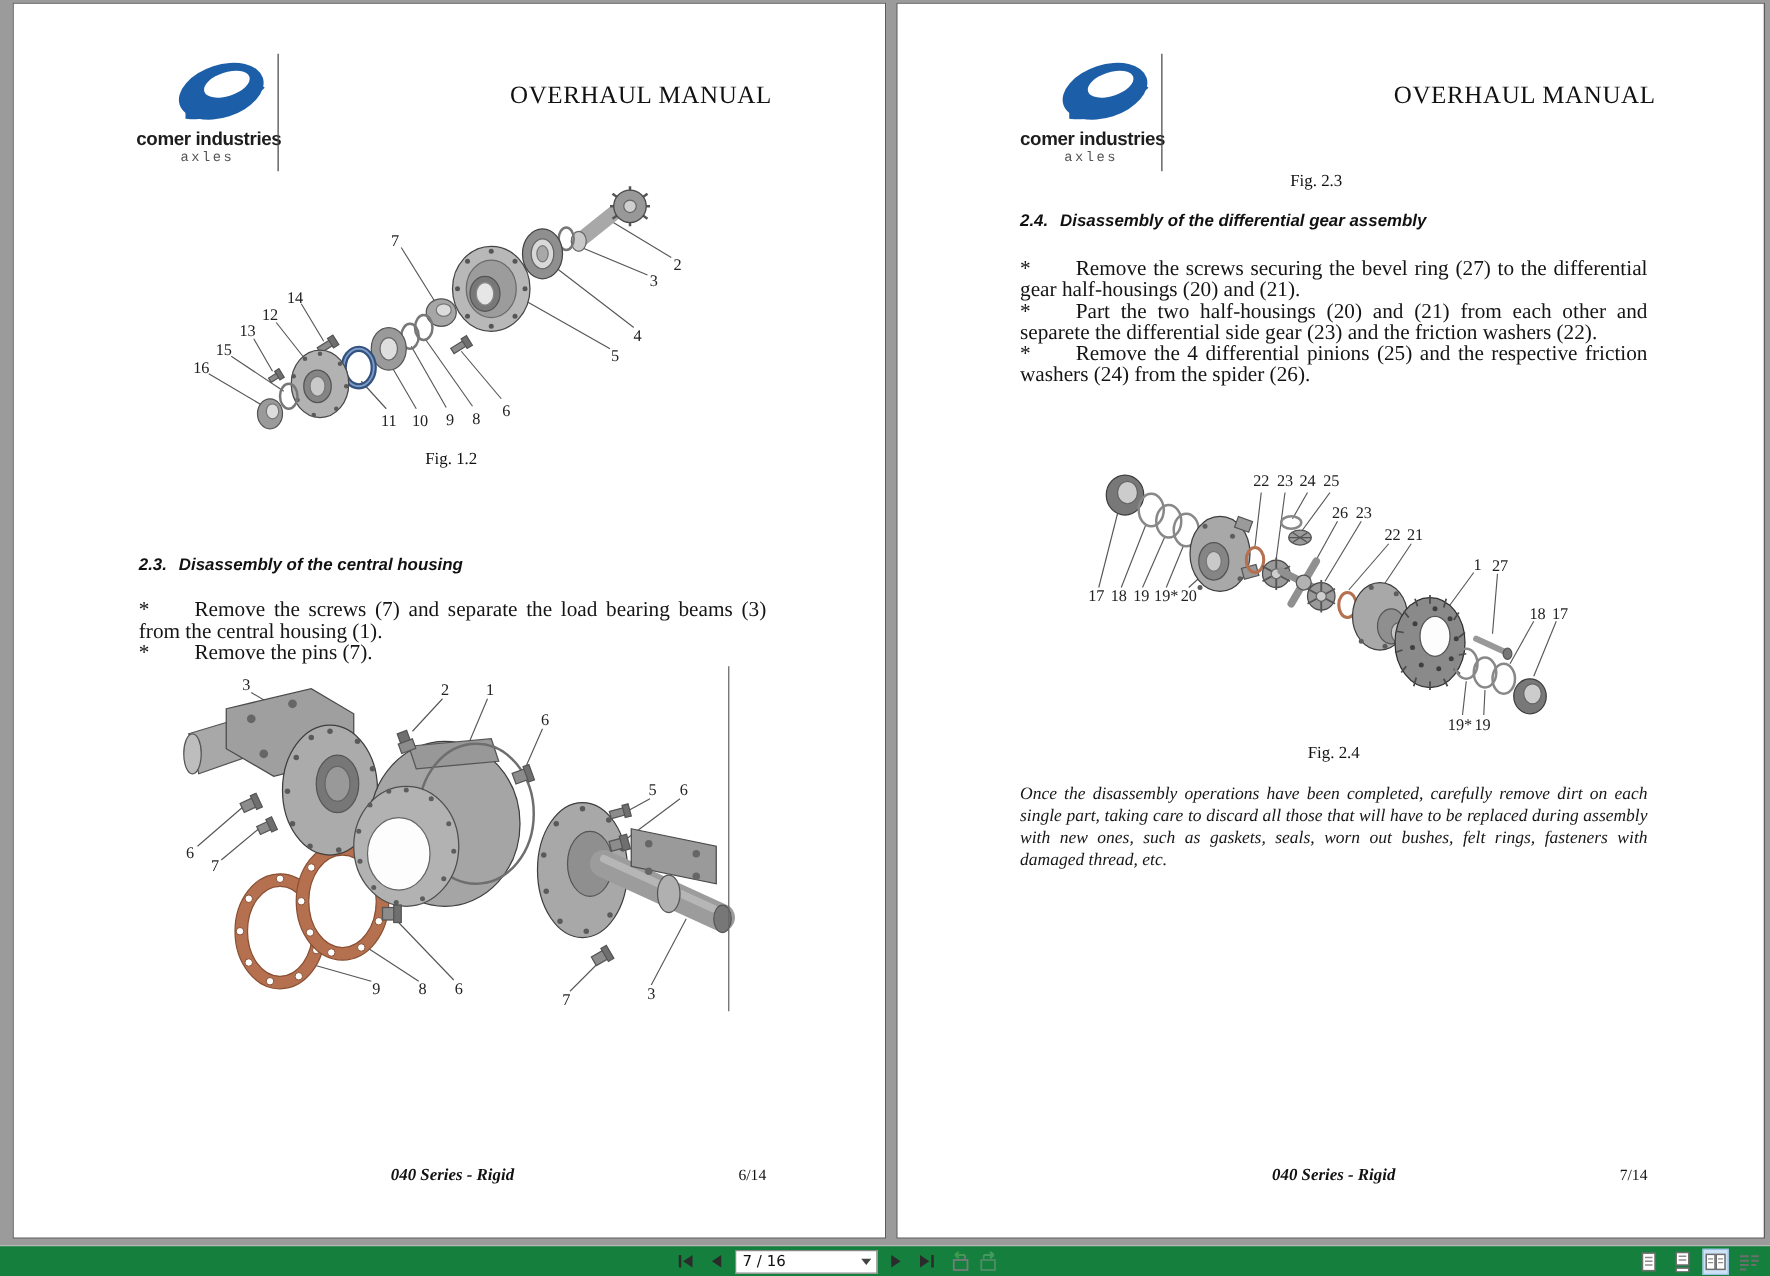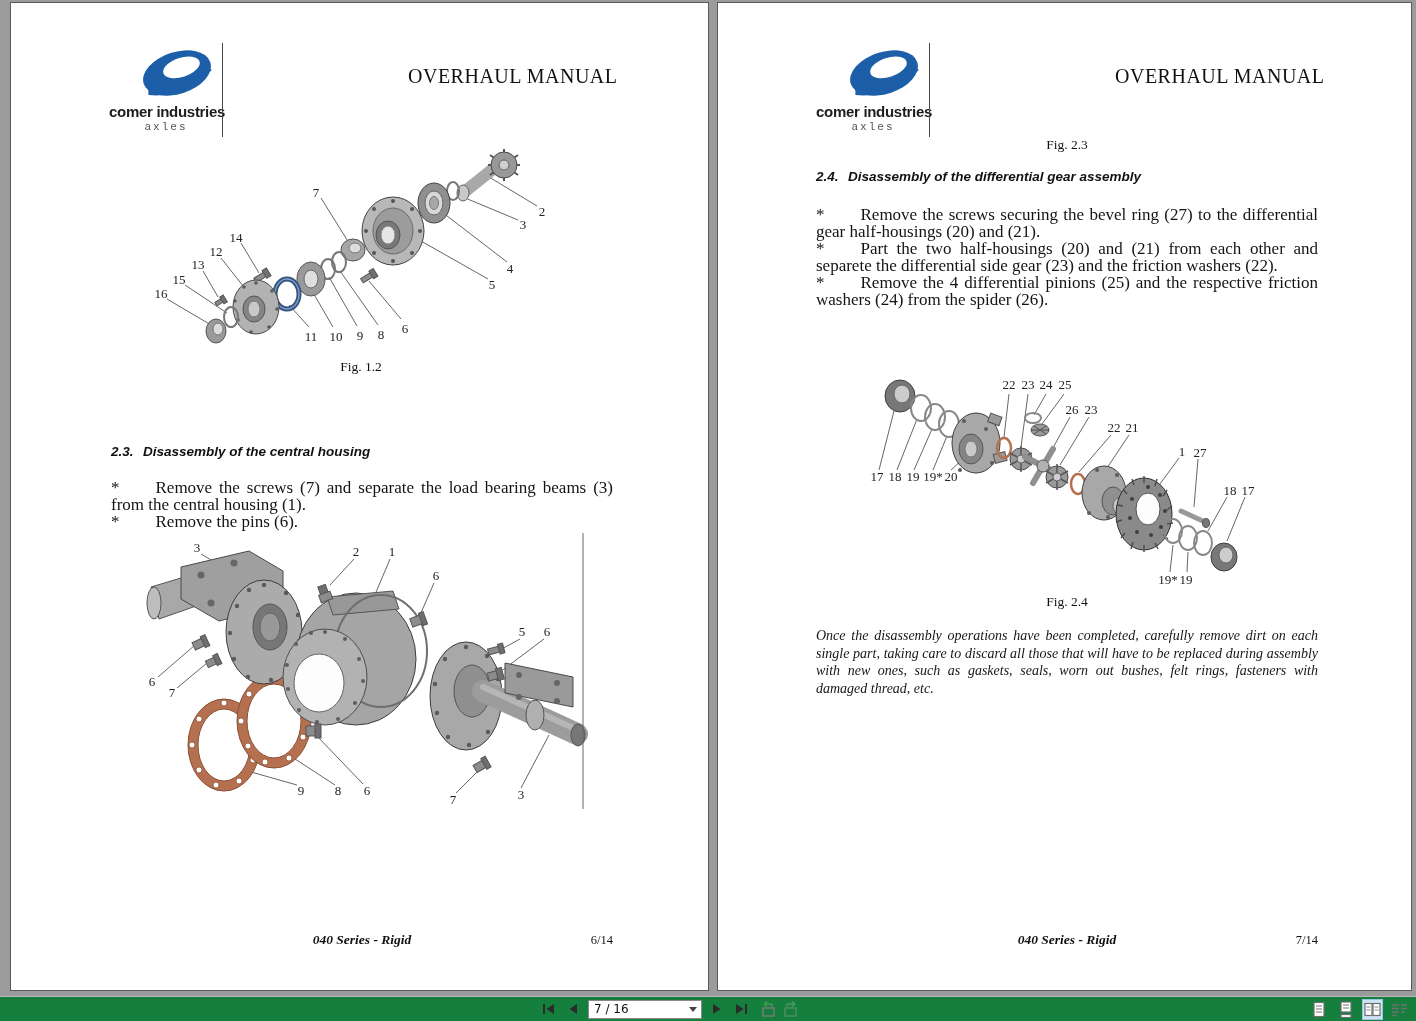--- a/index.html
+++ b/index.html
@@ -179,21 +179,21 @@
     <text class="lbl" x="264" y="190">6</text>
   </svg>
   <div class="fig-caption" style="left:250px; top:356px; width:200px;">Fig. 1.2</div>
 
   <div class="section-heading" style="left:100px; top:441px;">
     <span class="num">2.3.</span><span>Disassembly of the central housing</span>
   </div>
 
   <div class="bullets" style="left:100px; top:476px;">
     <p><span>*</span><span class="b-gap"></span><span>Remove the screws (7) and separate the load bearing beams (3) from the central housing (1).</span></p>
-    <p><span>*</span><span class="b-gap"></span><span>Remove the pins (6).</span></p>
+    <p><span>*</span><span class="b-gap"></span><span>Remove the pins (7).</span></p>
   </div>
 
   <svg style="position:absolute; left:120px; top:526px;" width="470" height="290" viewBox="0 0 470 290">
 
     <line class="ldr" x1="70" y1="25" x2="92" y2="38"></line>
     <line class="ldr" x1="223" y1="30" x2="199" y2="56"></line>
     <line class="ldr" x1="259" y1="30" x2="243" y2="68"></line>
     <line class="ldr" x1="303" y1="54" x2="289" y2="86"></line>
     <line class="ldr" x1="27" y1="148" x2="64" y2="116"></line>
     <line class="ldr" x1="46" y1="159" x2="76" y2="134"></line>
@@ -379,21 +379,21 @@
         <ellipse cx="46" cy="24" rx="19" ry="9.5" fill="#ffffff"></ellipse>
         <path d="M 8 34 Q 30 46 70 30 L 74 36 Q 36 54 6 40 Z" fill="#1c5fa8"></path>
       </g>
     </svg>
     <div class="brand-name">comer industries</div>
     <div class="brand-sub">axles</div>
   </div>
   <div class="brand-divider"></div>
   <div class="doc-title">OVERHAUL MANUAL</div>
 
-  <div class="fig-caption" style="left:98px; top:134px; width:502px;">Fig. 2.3</div>
+  <div class="fig-caption" style="left:84px; top:134px; width:502px;">Fig. 2.3</div>
 
   <div class="section-heading" style="left:98px; top:166px;">
     <span class="num">2.4.</span><span>Disassembly of the differential gear assembly</span>
   </div>
 
   <div class="bullets" style="left:98px; top:203px;">
     <p><span>*</span><span class="b-gap"></span><span>Remove the screws securing the bevel ring (27) to the differential gear half-housings (20) and (21).</span></p>
     <p><span>*</span><span class="b-gap"></span><span>Part the two half-housings (20) and (21) from each other and separete the differential side gear (23) and the friction washers (22).</span></p>
     <p><span>*</span><span class="b-gap"></span><span>Remove the 4 differential pinions (25) and the respective friction washers (24) from the spider (26).</span></p>
   </div>

